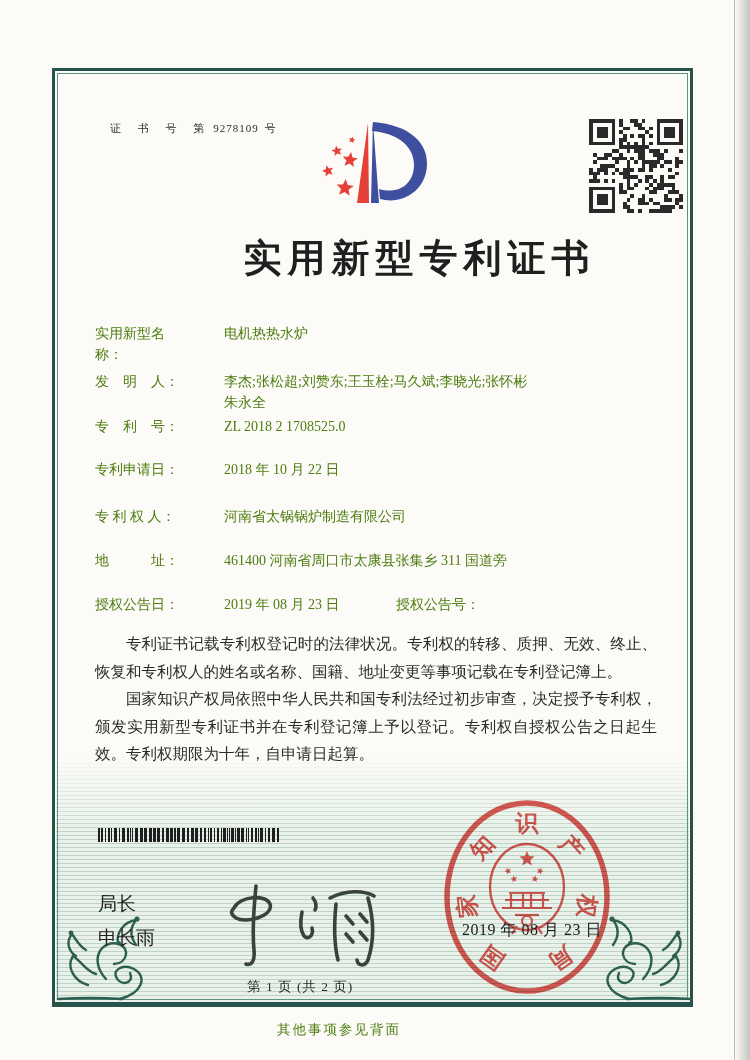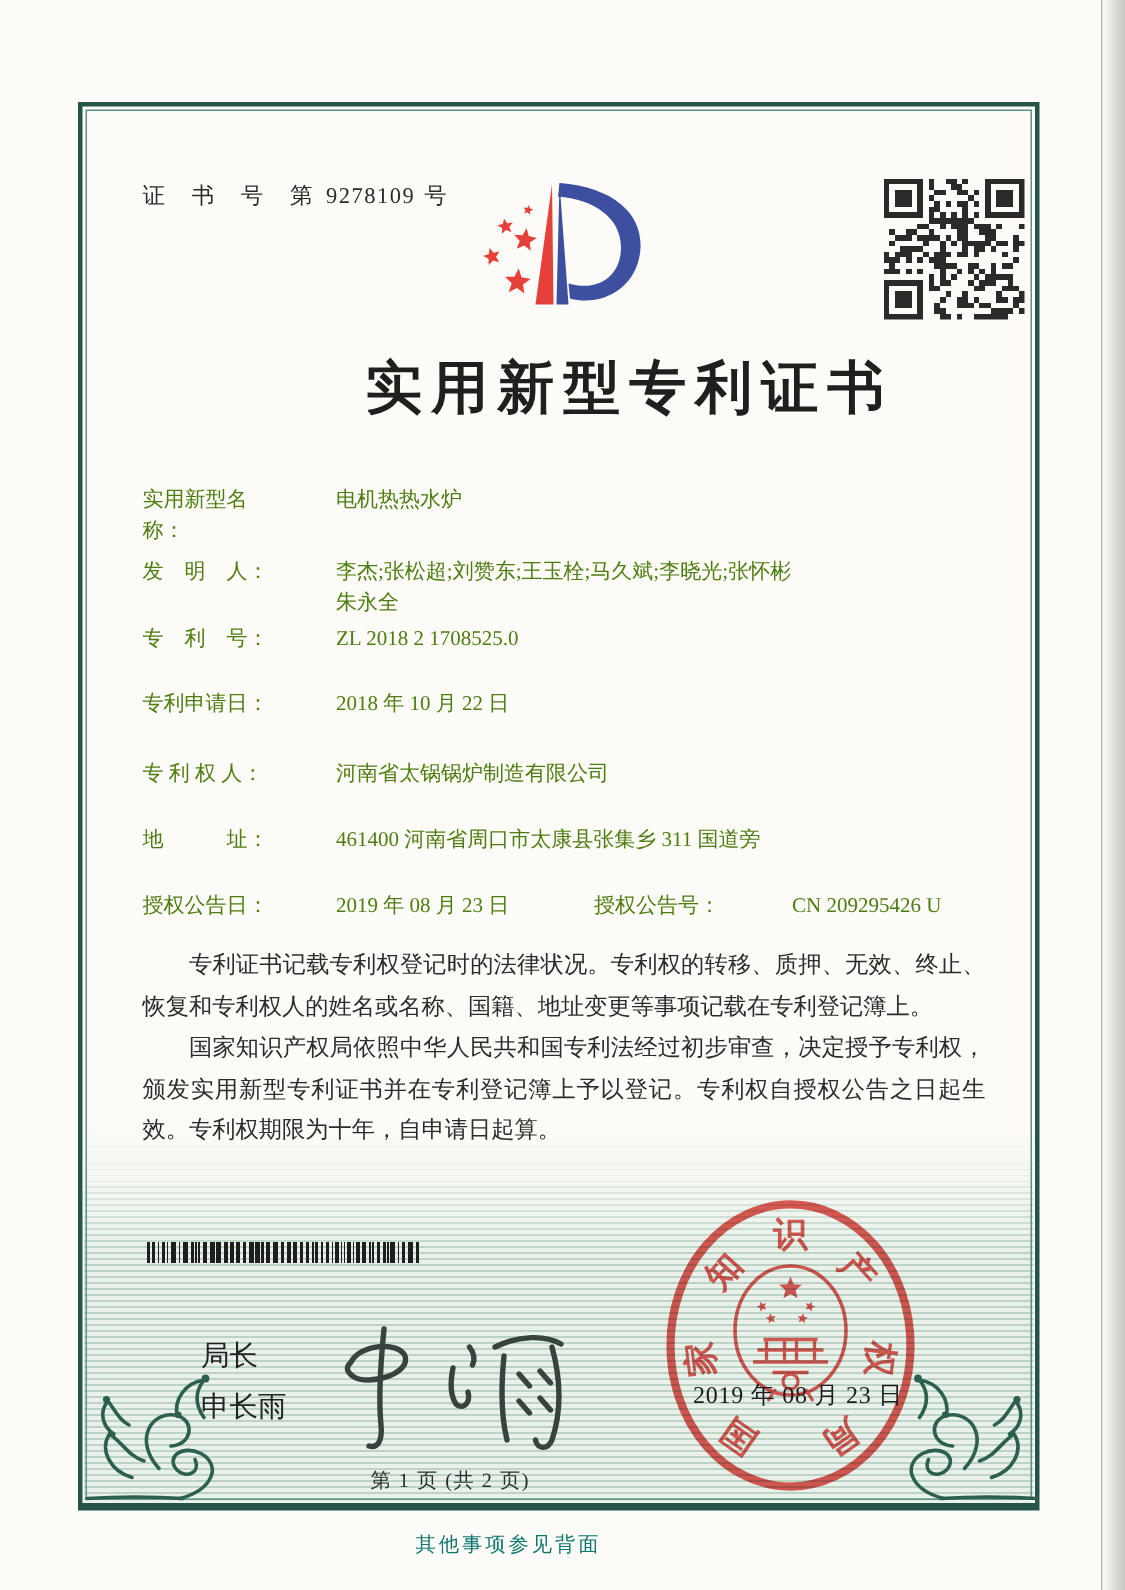--- a/index.html
+++ b/index.html
@@ -18,21 +18,21 @@
     border:1px solid #5f9180; pointer-events:none; }
 
   
   .guilloche { position:absolute; left:56px; top:755px; width:633px; height:247px;
     background-color:#e9f1ea;
     background-image:
       linear-gradient(180deg, rgba(252,251,247,1) 0px, rgba(252,251,247,0) 80px),
       repeating-linear-gradient(180deg, rgba(120,168,140,0.40) 0px, rgba(120,168,140,0.40) 1px, rgba(233,241,234,0) 1px, rgba(233,241,234,0) 4px);
   }
 
-  .cert-no { position:absolute; left:95px; top:121px; font-size:15px; color:#2b2b2b; }
+  .cert-no { position:absolute; left:110px; top:121px; font-size:11px; color:#2b2b2b; }
   .cert-no .sp { letter-spacing:7px; }
   .cert-no .num { letter-spacing:1px; margin-left:2px; }
   .cert-no .suf { margin-left:6px; }
 
   .logo { position:absolute; left:300px; top:113px; width:170px; height:120px; }
   .qr { position:absolute; left:589px; top:119px; width:94px; height:94px; }
 
   .title { position:absolute; left:52px; width:735px; top:233px; text-align:center;
     font-size:38px; font-weight:700; letter-spacing:6px; color:#1f1f1f; }
 
@@ -43,37 +43,37 @@
   .grant .v1 { flex:0 0 172px; }
   .grant .lbl2 { flex:0 0 96px; }
 
   .paras { position:absolute; left:95px; top:630px; width:562px; font-size:15.5px;
     line-height:27.6px; color:#2b2b2b; text-align:justify; }
   .paras p { text-indent:2em; }
 
   .barcode { position:absolute; left:98px; top:828px; width:184px; height:14px; }
 
   .signer { position:absolute; left:98px; font-family:"Liberation Sans","DejaVu Sans",sans-serif;
-    font-size:19px; color:#222;margin-left:36px; }
+    font-size:19px; color:#222; }
   .signer-title { top:891px; }
   .signer-name { top:925px; }
 
   .signature { position:absolute; left:218px; top:872px; width:160px; height:100px; }
 
   .seal { position:absolute; left:437px; top:797px; width:180px; height:200px; mix-blend-mode:multiply; }
   .seal-date { position:absolute; left:462px; top:920px; font-size:16px; color:#1c1c1c; letter-spacing:0.5px; z-index:6; }
 
   .ornament { position:absolute; width:118px; height:92px; }
   .ornament-left { left:56px; top:913px; }
   .ornament-right { left:575px; top:913px; transform:scaleX(-1); }
 
   .page-info { position:absolute; left:247px; top:978px; width:200px; text-align:left;
     font-size:13.5px; color:#2b2b2b; letter-spacing:1px; }
   .footer-note { position:absolute; left:239px; top:1021px; width:200px; text-align:center;
-    font-size:13.5px; color:#0f766e; letter-spacing:2px; }
+    font-size:13.5px; color:#4d7c0f; letter-spacing:2px; }
 </style>
 </head>
 <body>
 
 <div class="sheet">
 
   <div class="guilloche"></div>
 
   <div class="frame">
     <div class="frame-inner"></div>
@@ -444,21 +444,20 @@
     <span class="val">河南省太锅锅炉制造有限公司</span>
   </div>
   <div class="row" style="top:550px">
     <span class="lbl">地　　　址：</span>
     <span class="val">461400 河南省周口市太康县张集乡 311 国道旁</span>
   </div>
   <div class="row grant" style="top:594px">
     <span class="lbl">授权公告日：</span>
     <span class="val v1">2019 年 08 月 23 日</span>
     <span class="lbl lbl2">授权公告号：</span>
-    <span class="val">CN 209295426 U</span>
   </div>
 
   <div class="paras">
     <p>专利证书记载专利权登记时的法律状况。专利权的转移、质押、无效、终止、恢复和专利权人的姓名或名称、国籍、地址变更等事项记载在专利登记簿上。</p>
     <p>国家知识产权局依照中华人民共和国专利法经过初步审查，决定授予专利权，颁发实用新型专利证书并在专利登记簿上予以登记。专利权自授权公告之日起生效。专利权期限为十年，自申请日起算。</p>
   </div>
 
   <svg class="barcode" viewBox="0 0 184 14" preserveAspectRatio="none" shape-rendering="crispEdges">
       <rect x="0" y="0" width="2" height="14" fill="#1e1e1e"></rect>
       <rect x="3" y="0" width="2" height="14" fill="#1e1e1e"></rect>

